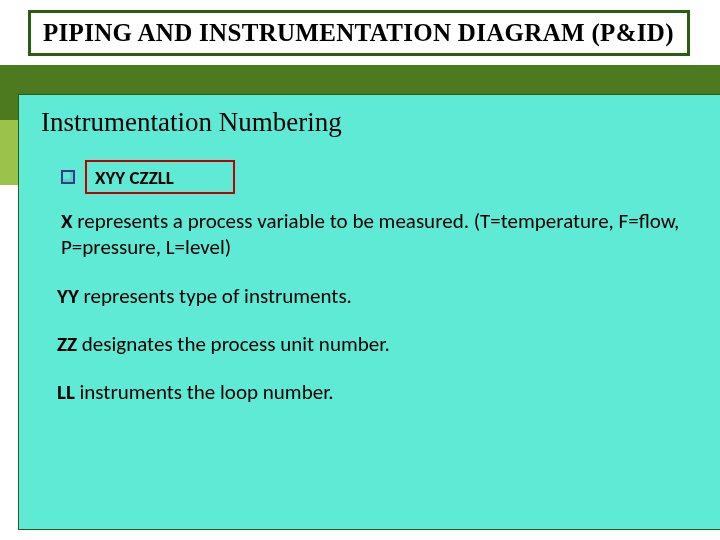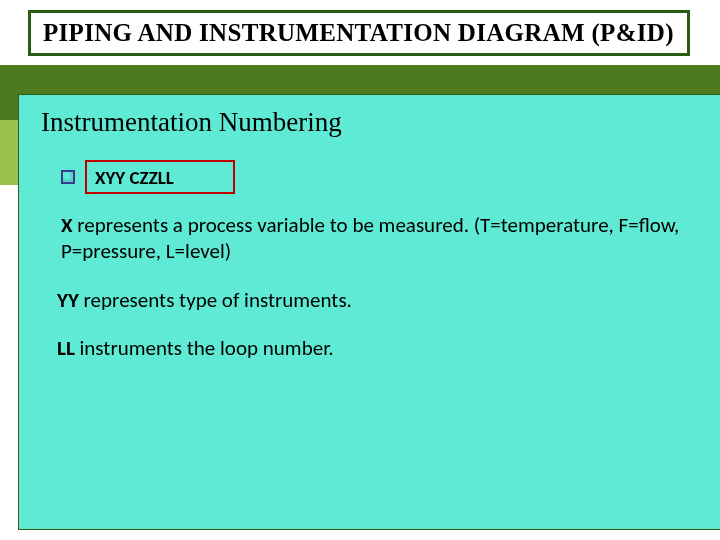--- a/index.html
+++ b/index.html
@@ -59,21 +59,20 @@
   .section-title {
     font-family: Georgia, "Times New Roman", serif;
     font-size: 27px;
     color: #000;
     margin: 2px 0 22px 0;
   }
   .code-row {
     display: flex;
     align-items: center;
     margin-left: 20px;
-    margin-bottom: 18px;
   }
   .bullet-sq {
     width: 14px;
     height: 14px;
     border: 2px solid #3a3a8a;
     background: transparent;
     margin-right: 10px;
     flex: 0 0 auto;
     box-shadow: inset -3px -3px 0 rgba(58,58,138,0.15);
   }
@@ -87,20 +86,21 @@
   }
   .code-text {
     font-weight: bold;
     font-size: 19px;
     color: #000;
   }
   .body-line {
     font-size: 21px;
     color: #000;
     margin-left: 20px;
+    margin-top: 14px;
     line-height: 1.25;
   }
   .body-line + .body-line { margin-top: 22px; margin-left: 16px; }
   .b { font-weight: bold; }
 </style>
 </head>
 <body>
 
 <div class="slide">
 
@@ -123,19 +123,22 @@
 
     <div class="body-line">
       <span class="b">X</span><span> represents a process variable to be measured. (T=temperature, F=flow, P=pressure, L=level)</span>
     </div>
 
     <div class="body-line">
       <span class="b">YY</span><span> represents type of instruments.</span>
     </div>
 
 
+    <div class="body-line">
+      <span class="b">ZZ</span><span> designates the process unit number.</span>
+    </div>
 
     <div class="body-line">
       <span class="b">LL</span><span>  instruments the loop number.</span>
     </div>
 
   </div>
 </div>
 
 </body></html>

